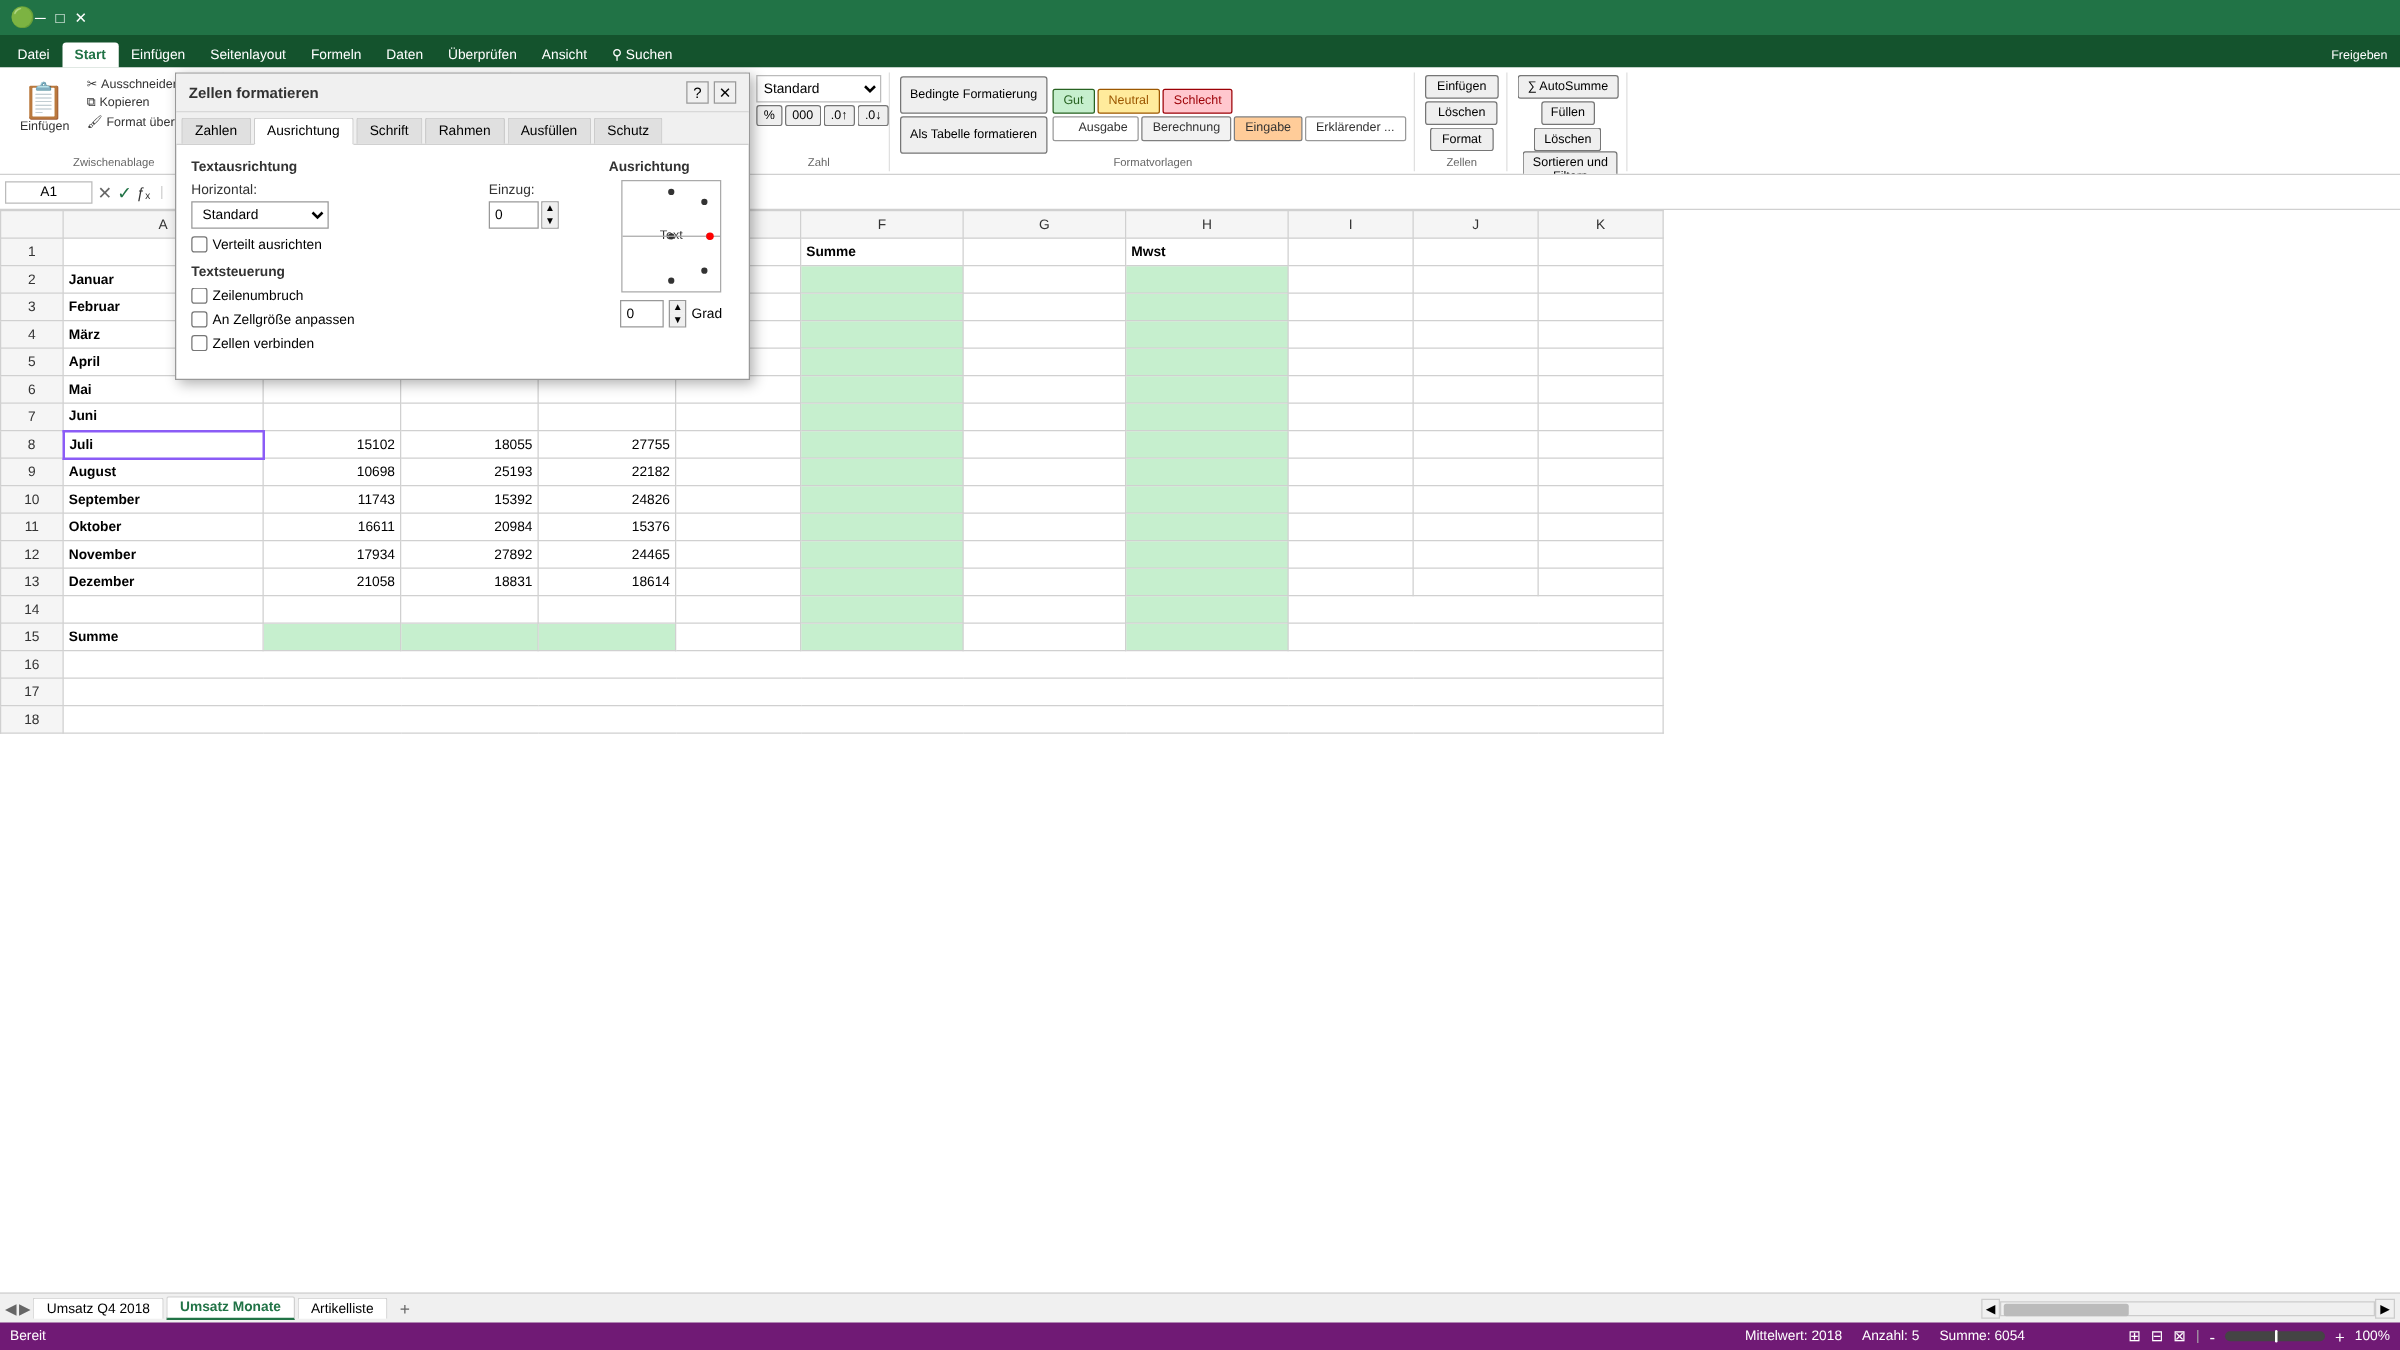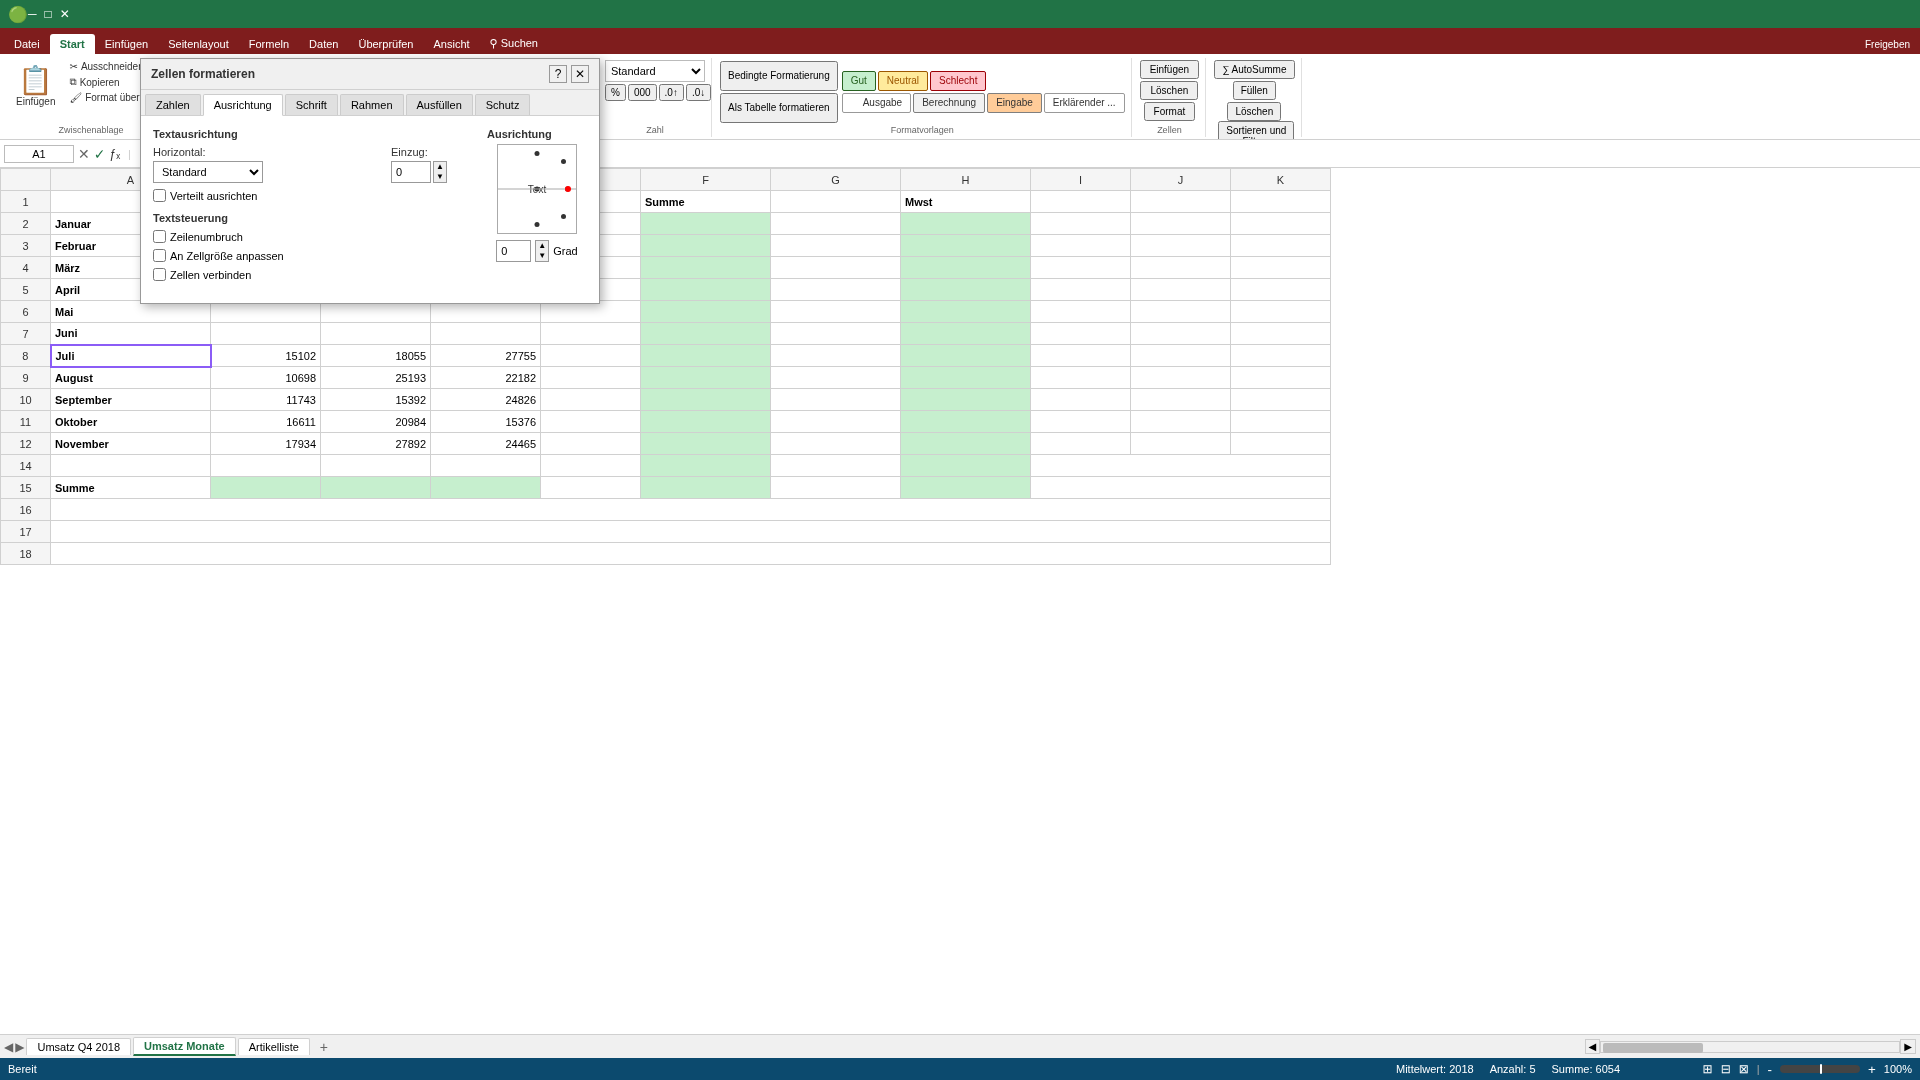--- a/index.html
+++ b/index.html
@@ -3,21 +3,21 @@
   <meta charset="utf-8">
   <style>
     * { box-sizing: border-box; margin: 0; padding: 0; }
     body { font-family: 'Segoe UI', Tahoma, Geneva, Verdana, sans-serif; font-size: 11px; background: #f0f0f0; overflow: hidden; width: 1920px; height: 1080px; }
 
     
     .title-bar { background: #217346; height: 28px; display: flex; align-items: center; padding: 0 8px; color: white; font-size: 12px; }
     .title-bar-title { flex: 1; text-align: center; font-size: 12px; }
 
     
-    .ribbon-tabs { background: #7f1d1d; height: 26px; display: flex; align-items: flex-end; padding-left: 4px; }
+    .ribbon-tabs { background: #14532d; height: 26px; display: flex; align-items: flex-end; padding-left: 4px; }
     .ribbon-tab { padding: 4px 10px; font-size: 11px; color: white; cursor: pointer; border-radius: 3px 3px 0 0; }
 
     
     .ribbon { background: white; border-bottom: 1px solid #d0d0d0; padding: 4px 4px 2px 4px; display: flex; gap: 2px; min-height: 86px; }
     .ribbon-group { border-right: 1px solid #e0e0e0; padding: 2px 6px; display: flex; flex-direction: column; align-items: center; min-width: fit-content; }
     .ribbon-group-label { font-size: 9px; color: #666; margin-top: auto; padding-top: 2px; text-align: center; }
     .ribbon-group-content { display: flex; gap: 2px; align-items: center; flex: 1; }
     .ribbon-btn { display: flex; flex-direction: column; align-items: center; padding: 2px 4px; cursor: pointer; border-radius: 3px; font-size: 10px; color: #333; min-width: 32px; }
     .ribbon-btn-icon { width: 24px; height: 24px; display: flex; align-items: center; justify-content: center; font-size: 16px; }
     .ribbon-btn-large { flex-direction: column; padding: 4px 6px; min-width: 40px; }
@@ -29,21 +29,21 @@
     .formula-input { flex: 1; border: none; outline: none; font-size: 11px; padding: 2px 4px; }
 
     
     table { border-collapse: collapse; table-layout: fixed; }
     .header-row th, .row-header { background: #f5f5f5; border: 1px solid #d0d0d0; text-align: center; font-weight: normal; font-size: 11px; color: #333; padding: 2px; }
     .row-header { width: 50px; }
     .col-header { height: 22px; }
     td { border: 1px solid #d0d0d0; padding: 2px 4px; font-size: 11px; height: 22px; white-space: nowrap; overflow: hidden; }
 
     
-    .status-bar { background: #0c4a6e; color: white; height: 22px; display: flex; align-items: center; padding: 0 8px; font-size: 11px; justify-content: space-between; }
+    .status-bar { background: #701a75; color: white; height: 22px; display: flex; align-items: center; padding: 0 8px; font-size: 11px; justify-content: space-between; }
     .status-left { display: flex; gap: 8px; }
     .status-center { display: flex; gap: 16px; }
     .status-right { display: flex; gap: 8px; align-items: center; }
 
     
     .sheet-tabs { background: #f0f0f0; border-top: 1px solid #d0d0d0; height: 24px; display: flex; align-items: center; padding-left: 4px; gap: 2px; }
     .sheet-tab { padding: 2px 10px; font-size: 11px; cursor: pointer; border: 1px solid #d0d0d0; border-bottom: none; background: white; border-radius: 2px 2px 0 0; }
     .sheet-tab.active { background: white; border-bottom: 1px solid white; font-weight: bold; color: #217346; border-bottom: 2px solid #217346; }
     .sheet-tab-add { padding: 2px 8px; font-size: 14px; cursor: pointer; color: #666; }
     .modal { position: absolute; left: 140px; top: 58px; background: white; border: 1px solid #999; box-shadow: 3px 3px 10px rgba(0,0,0,0.3); width: 460px; z-index: 101; }
@@ -463,20 +463,34 @@
         <td style="border:1px solid #d0d0d0; font-size:11px; height:22px; padding:2px 4px; text-align:right;">24465</td>
         <td style="border:1px solid #d0d0d0; font-size:11px; height:22px; padding:2px 4px;"></td>
         <td style="background:#c6efce; border:1px solid #d0d0d0; font-size:11px; height:22px; padding:2px 4px;"></td>
         <td style="border:1px solid #d0d0d0; font-size:11px; height:22px; padding:2px 4px;"></td>
         <td style="background:#c6efce; border:1px solid #d0d0d0; font-size:11px; height:22px; padding:2px 4px;"></td>
         <td style="border:1px solid #d0d0d0; font-size:11px; height:22px; padding:2px 4px;"></td>
         <td style="border:1px solid #d0d0d0; font-size:11px; height:22px; padding:2px 4px;"></td>
         <td style="border:1px solid #d0d0d0; font-size:11px; height:22px; padding:2px 4px;"></td>
       </tr>
 
+      <tr>
+        <td class="row-header" style="background:#f5f5f5; border:1px solid #d0d0d0; text-align:center; font-size:11px;">13</td>
+        <td style="border:1px solid #d0d0d0; font-size:11px; height:22px; padding:2px 4px; font-weight:bold;">Dezember</td>
+        <td style="border:1px solid #d0d0d0; font-size:11px; height:22px; padding:2px 4px; text-align:right;">21058</td>
+        <td style="border:1px solid #d0d0d0; font-size:11px; height:22px; padding:2px 4px; text-align:right;">18831</td>
+        <td style="border:1px solid #d0d0d0; font-size:11px; height:22px; padding:2px 4px; text-align:right;">18614</td>
+        <td style="border:1px solid #d0d0d0; font-size:11px; height:22px; padding:2px 4px;"></td>
+        <td style="background:#c6efce; border:1px solid #d0d0d0; font-size:11px; height:22px; padding:2px 4px;"></td>
+        <td style="border:1px solid #d0d0d0; font-size:11px; height:22px; padding:2px 4px;"></td>
+        <td style="background:#c6efce; border:1px solid #d0d0d0; font-size:11px; height:22px; padding:2px 4px;"></td>
+        <td style="border:1px solid #d0d0d0; font-size:11px; height:22px; padding:2px 4px;"></td>
+        <td style="border:1px solid #d0d0d0; font-size:11px; height:22px; padding:2px 4px;"></td>
+        <td style="border:1px solid #d0d0d0; font-size:11px; height:22px; padding:2px 4px;"></td>
+      </tr>
 
       <tr>
         <td class="row-header" style="background:#f5f5f5; border:1px solid #d0d0d0; text-align:center; font-size:11px;">14</td>
         <td style="border:1px solid #d0d0d0; font-size:11px; height:22px; padding:2px 4px;"></td>
         <td style="border:1px solid #d0d0d0; font-size:11px; height:22px; padding:2px 4px;"></td>
         <td style="border:1px solid #d0d0d0; font-size:11px; height:22px; padding:2px 4px;"></td>
         <td style="border:1px solid #d0d0d0; font-size:11px; height:22px; padding:2px 4px;"></td>
         <td style="border:1px solid #d0d0d0; font-size:11px; height:22px; padding:2px 4px;"></td>
         <td style="background:#c6efce; border:1px solid #d0d0d0; font-size:11px; height:22px; padding:2px 4px;"></td>
         <td style="border:1px solid #d0d0d0; font-size:11px; height:22px; padding:2px 4px;"></td>

